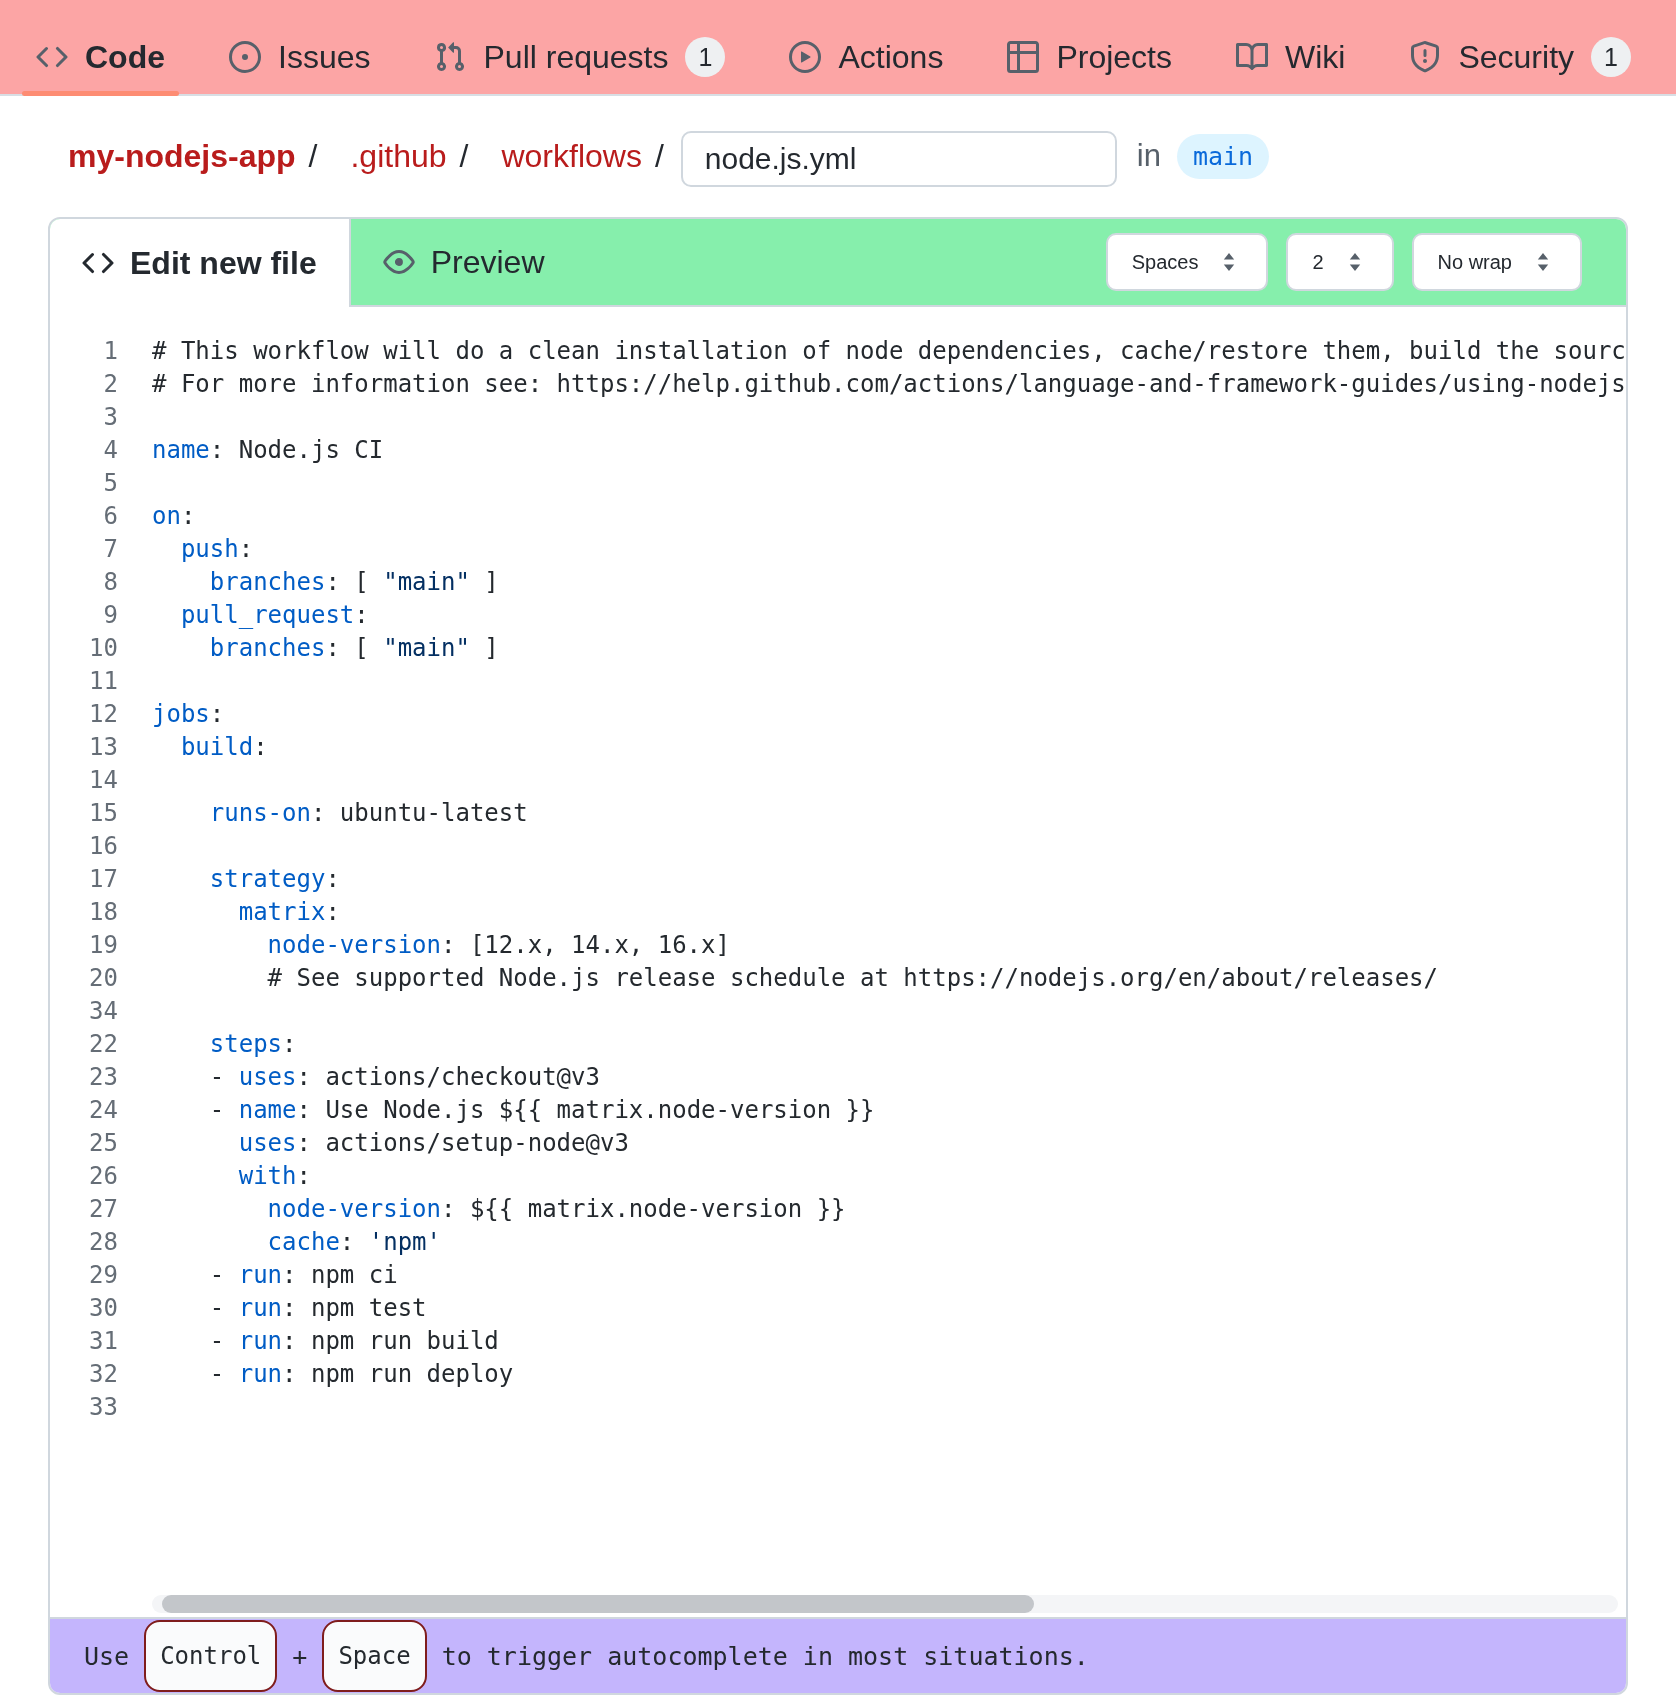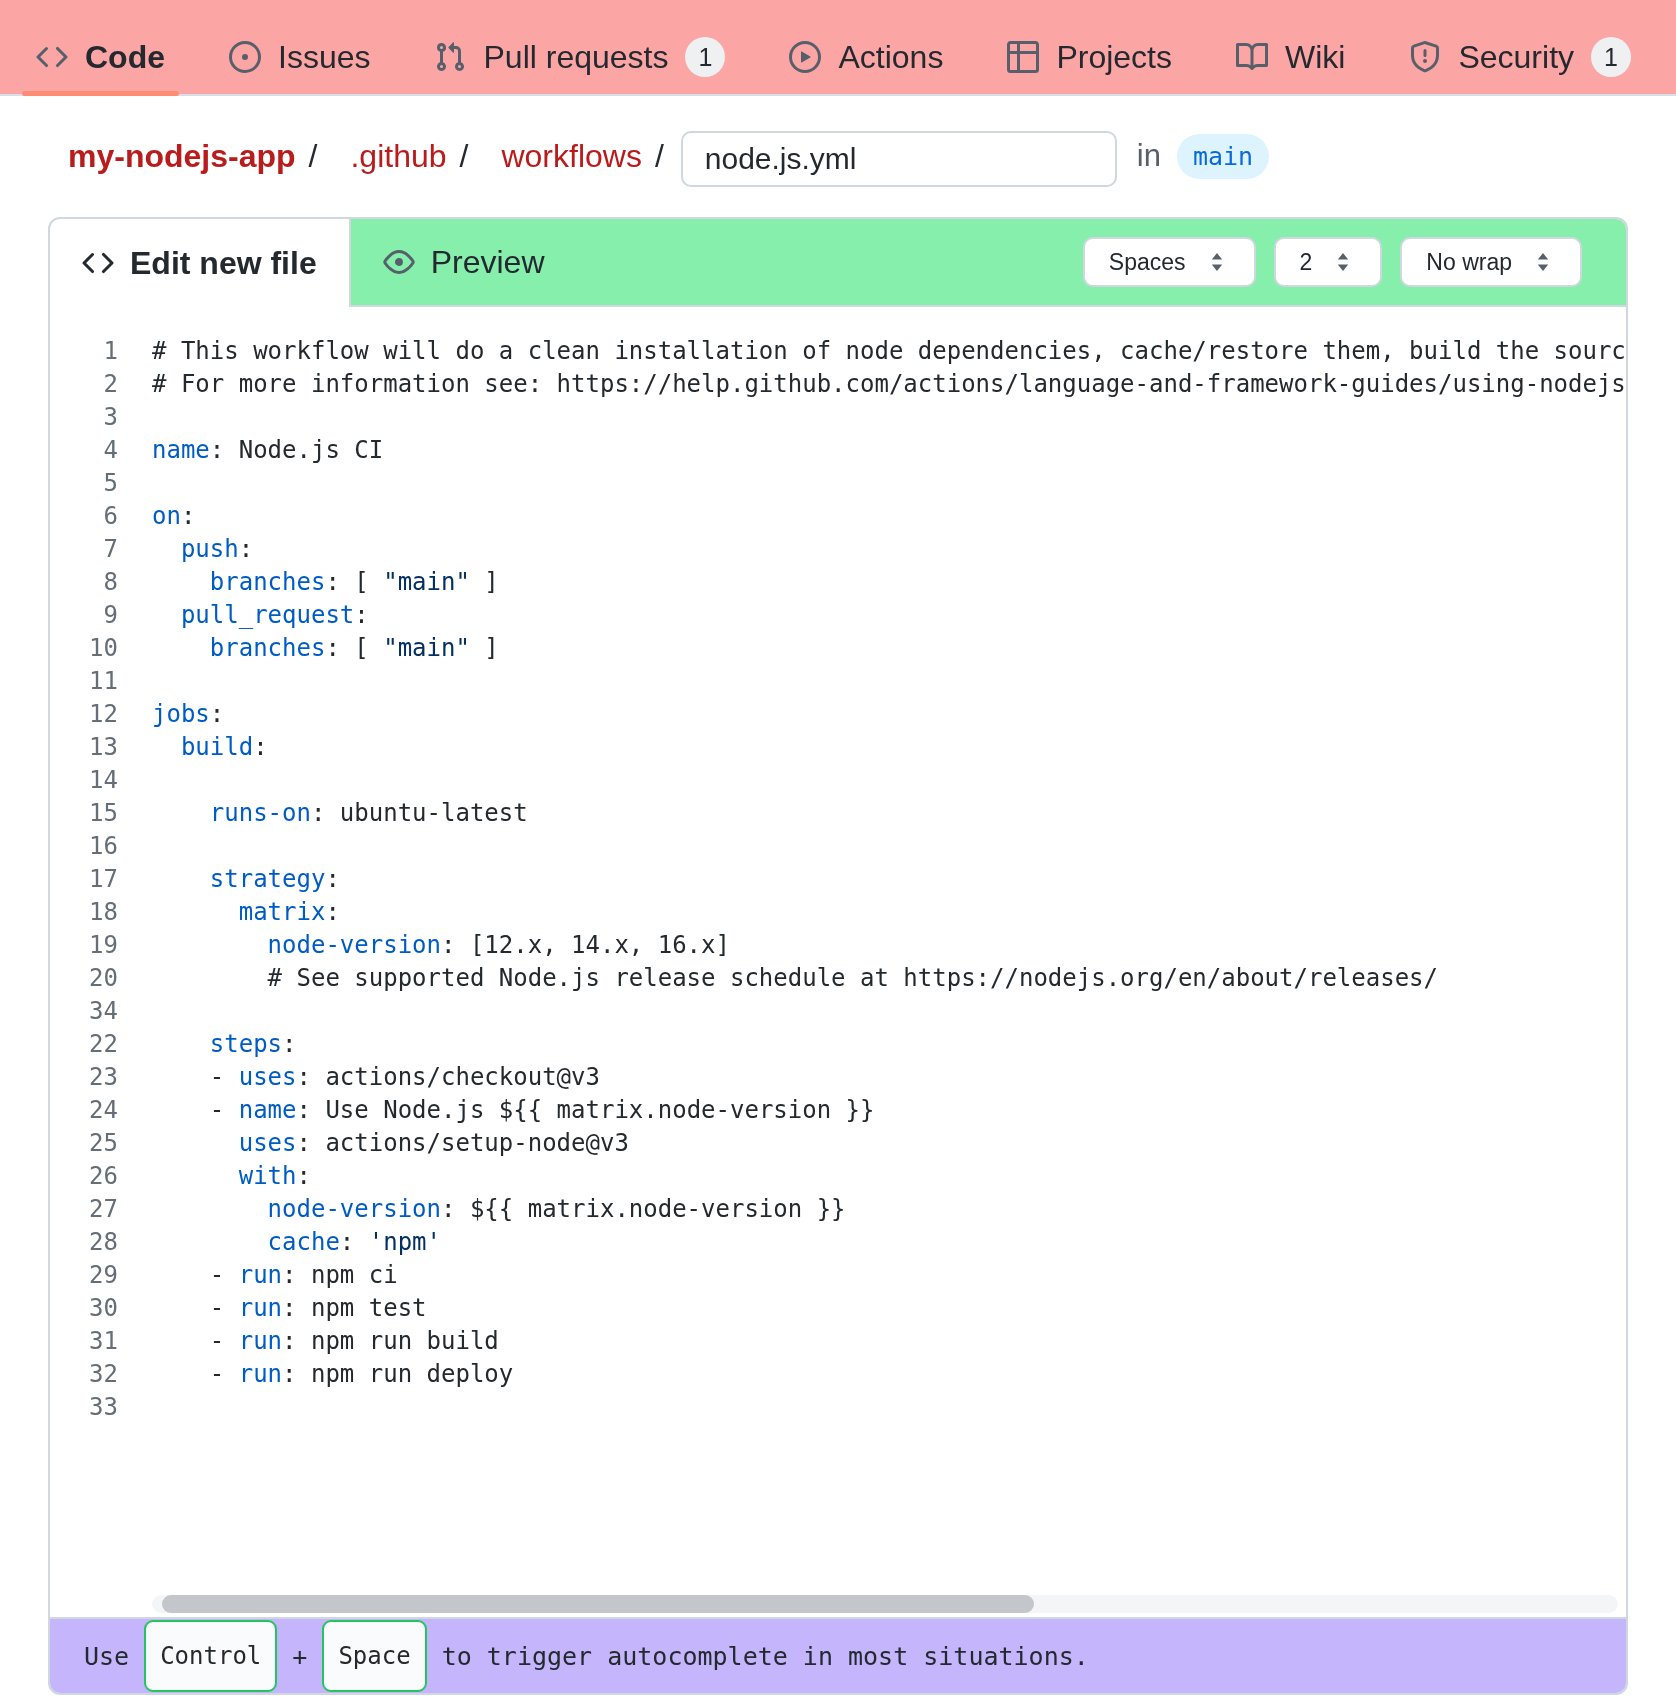--- a/index.html
+++ b/index.html
@@ -71,23 +71,23 @@
     background:#fff; font-weight:700;
     border-right:2px solid #d0d7de; border-top-left-radius:10px;
     margin-bottom:-2px;
   }
   .etab.active .nicon { color:#24292f; }
   .editor-controls {
     margin-left:auto; display:flex; align-items:center; gap:18px; padding-right:44px;
   }
   .select-box {
     display:flex; align-items:center; justify-content:center; gap:18px;
-    height:50px; padding:0 24px; min-width:100px;
+    height:58px; padding:0 24px; min-width:100px;
     background:#fff; border:2px solid #d0d7de; border-radius:10px;
-    font-size:23px; color:#24292f; cursor:pointer; white-space:nowrap;
+    font-size:20px; color:#24292f; cursor:pointer; white-space:nowrap;
   }
   .select-box .nicon { display:flex; color:#57606a; }
 
   
   .codearea {
     position:relative; height:1310px; overflow:hidden; background:#fff;
   }
   #lines { padding-top:28px; }
   .code-line {
     display:flex; height:33px; line-height:33px;
@@ -111,21 +111,21 @@
   
   .editor-footer {
     display:flex; align-items:center; gap:15px;
     height:76px; padding:0 34px;
     background:#c4b5fd; border-top:2px solid #d0d7de;
     border-radius:0 0 10px 10px;
     font-family:"DejaVu Sans Mono", monospace; font-size:25px; color:#24292e;
   }
   .kbd {
     display:inline-flex; align-items:center;
-    border:2px solid #22c55e; border-radius:9px; background:#fafbfc;
+    border:2px solid #7f1d1d; border-radius:16px; background:#fafbfc;
     padding:20px 14px; font-family:inherit; font-size:24px; color:#24292e;
   }
 </style>
 </head>
 <body>
 
 <nav class="repo-nav">
   <div id="nav-items" style="display:flex; align-items:stretch;">
       <div class="nav-item active">
         <span class="nicon">

